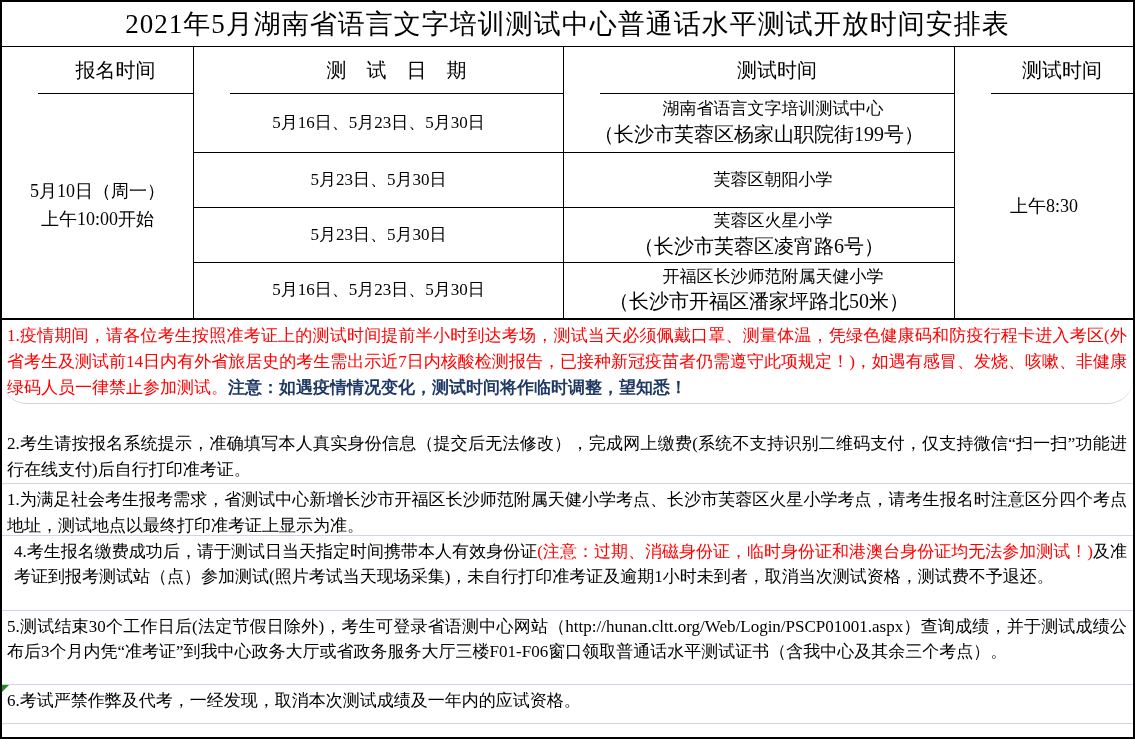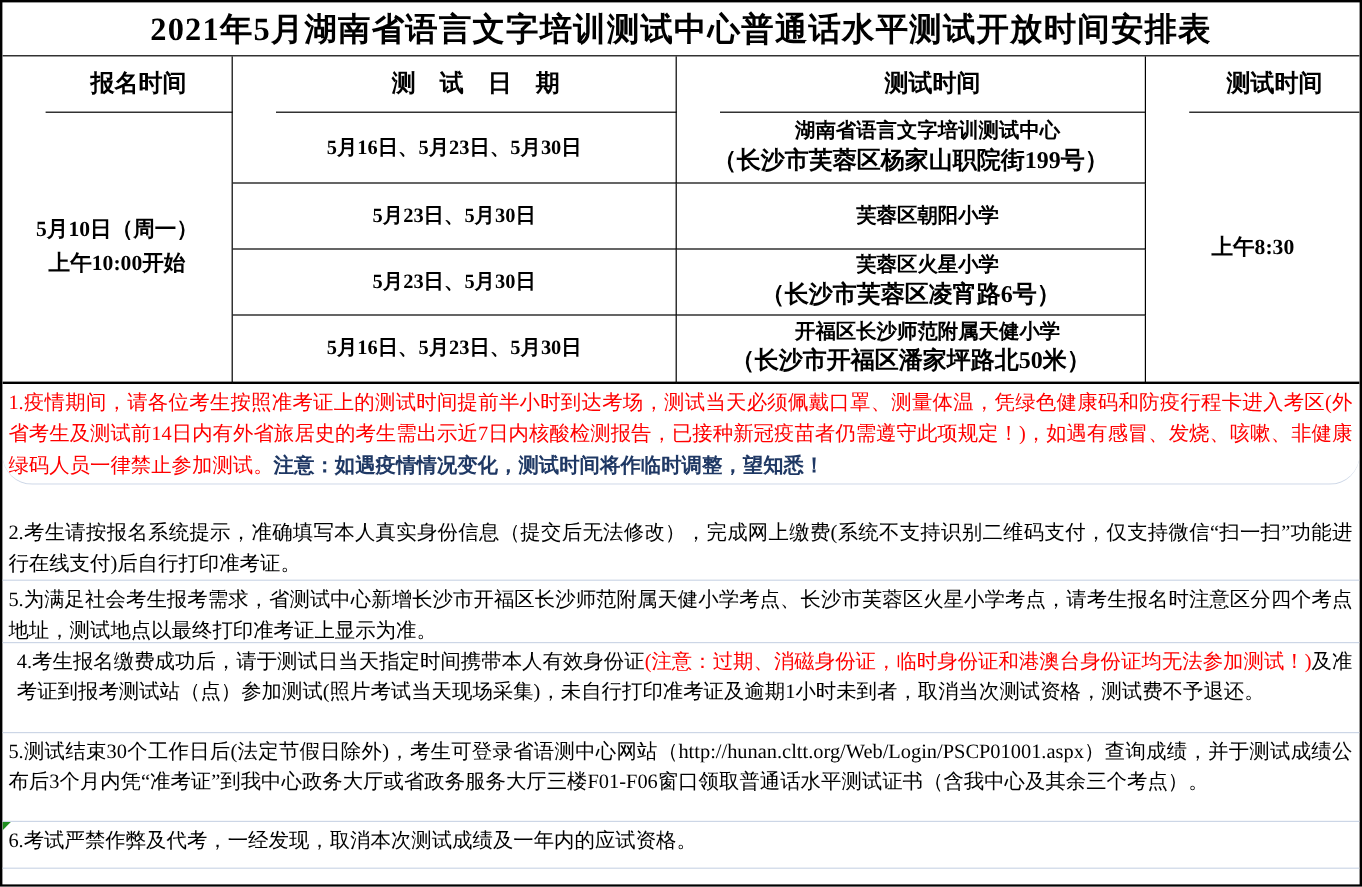--- a/index.html
+++ b/index.html
@@ -19,21 +19,21 @@
     grid-template-rows:45px 47px 59px 55px 55px 57px;
     width:1131px;
   }
   .cell{
     box-sizing:border-box;
     display:flex;flex-direction:column;
     align-items:center;justify-content:center;
     text-align:center;
     border-right:1px solid #000;
     border-bottom:1px solid #000;
-    font-weight:bold;
+    font-weight:normal;
     line-height:1.35;
   }
   .cell.last-col{border-right:none;}
   .title-cell{
     grid-column:1 / span 4;
     font-size:27px;
     letter-spacing:1px;
   }
   .header-cell{font-size:20px;margin-left:36px;}
   .signup-cell{grid-row:3 / span 4;grid-column:1;font-size:18px;line-height:1.55;}
@@ -117,21 +117,21 @@
   </div>
 
   <div class="notes">
     <div class="note-row n1">
       <span class="seg-red">1.疫情期间，请各位考生按照准考证上的测试时间提前半小时到达考场，测试当天必须佩戴口罩、测量体温，凭绿色健康码和防疫行程卡进入考区(外省考生及测试前14日内有外省旅居史的考生需出示近7日内核酸检测报告，已接种新冠疫苗者仍需遵守此项规定！)，如遇有感冒、发烧、咳嗽、非健康绿码人员一律禁止参加测试。</span><span class="seg-navy">注意：如遇疫情情况变化，测试时间将作临时调整，望知悉！</span>
     </div>
     <div class="note-row n2">
       <span>2.考生请按报名系统提示，准确填写本人真实身份信息（提交后无法修改），完成网上缴费(系统不支持识别二维码支付，仅支持微信“扫一扫”功能进行在线支付)后自行打印准考证。</span>
     </div>
     <div class="note-row n3">
-      <span>5.为满足社会考生报考需求，省测试中心新增长沙市开福区长沙师范附属天健小学考点、长沙市芙蓉区火星小学考点，请考生报名时注意区分四个考点地址，测试地点以最终打印准考证上显示为准。</span>
+      <span>1.为满足社会考生报考需求，省测试中心新增长沙市开福区长沙师范附属天健小学考点、长沙市芙蓉区火星小学考点，请考生报名时注意区分四个考点地址，测试地点以最终打印准考证上显示为准。</span>
     </div>
     <div class="note-row n4">
       <span>4.考生报名缴费成功后，请于测试日当天指定时间携带本人有效身份证</span><span class="seg-red">(注意：过期、消磁身份证，临时身份证和港澳台身份证均无法参加测试！)</span><span>及准考证到报考测试站（点）参加测试(照片考试当天现场采集)，未自行打印准考证及逾期1小时未到者，取消当次测试资格，测试费不予退还。</span>
     </div>
     <div class="note-row n5">
       <span>5.测试结束30个工作日后(法定节假日除外)，考生可登录省语测中心网站（http://hunan.cltt.org/Web/Login/PSCP01001.aspx）查询成绩，并于测试成绩公布后3个月内凭“准考证”到我中心政务大厅或省政务服务大厅三楼F01-F06窗口领取普通话水平测试证书（含我中心及其余三个考点）。</span>
     </div>
     <div class="note-row n6">
       <span class="marker"></span>
       <span>6.考试严禁作弊及代考，一经发现，取消本次测试成绩及一年内的应试资格。</span>

